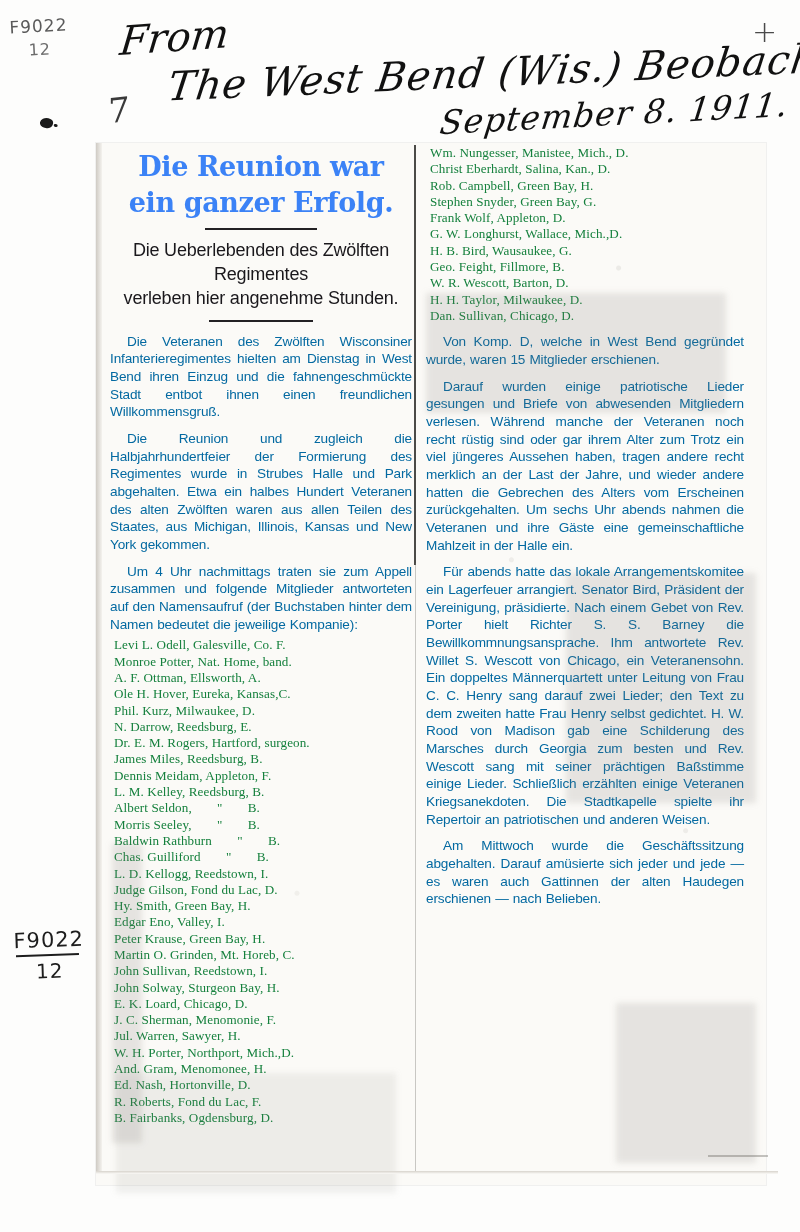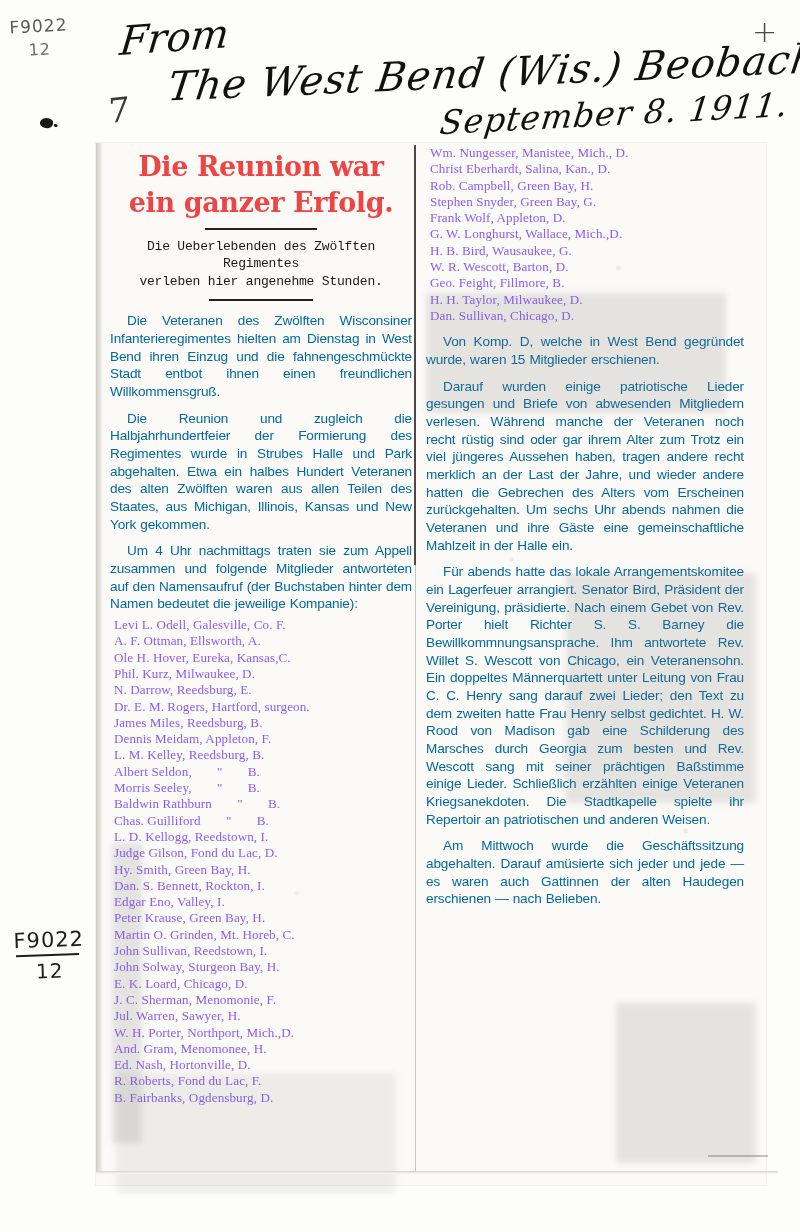--- a/index.html
+++ b/index.html
@@ -93,31 +93,31 @@
 
   
   .headline{
     font-family:"DejaVu Serif", serif;
     font-weight:bold;
     text-align:center;
     font-size:27px;
     line-height:1.18;
     letter-spacing:-.4px;
     margin:8px 0 0 0;
-    color:#ef4444;
+    color:#3b82f6;
   }
   .headline .l2{display:block;margin-top:4px;}
   .hr-short{
     width:112px;height:0;border-top:2px solid #232124;
     margin:9px auto 8px auto;
   }
   .hr-short.dotted{border-top-style:solid;width:104px;}
   .subhead{
-    font-family:Liberation Mono, monospace;
-    font-size:13px;
+    font-family:Liberation Sans, sans-serif;
+    font-size:18px;
     text-align:center;
     line-height:1.35;
     color:#1a181c;
     letter-spacing:-.2px;
   }
   .subhead .l2{display:block;}
 
   
   .prose{
     font-family:Liberation Sans, sans-serif;
@@ -134,21 +134,21 @@
   .prose.first{margin-top:11px;}
   .prose:first-letter{}
   .indent{display:inline-block;width:17px;}
 
   
   .roster{
     list-style:none;margin:4px 0 0 0;padding:0;
     font-family:"Liberation Serif", serif;
     font-size:13.1px;
     line-height:1.245;
-    color:#8b5cf6;
+    color:#15803d;
     letter-spacing:.1px;
   }
   .roster li{white-space:nowrap;padding-left:4px;}
   .roster .dit{display:inline-block;width:56px;text-align:center;}
   .roster .co{display:inline-block;width:40px;text-align:left;}
   .roster-right{margin-top:2px;}
 
   
   .grain{
     position:absolute;inset:0;pointer-events:none;
@@ -220,36 +220,36 @@
         <span class="l2">verleben hier angenehme Stunden.</span>
       </div>
       <div class="hr-short dotted"></div>
 
       <p class="prose first"><span class="indent"></span><span>Die Veteranen des Zwölften Wisconsiner Infanterieregimentes hielten am Dienstag in West Bend ihren Einzug und die fahnengeschmückte Stadt entbot ihnen einen freundlichen Willkommensgruß.</span></p>
       <p class="prose"><span class="indent"></span><span>Die Reunion und zugleich die Halbjahrhundertfeier der Formierung des Regimentes wurde in Strubes Halle und Park abgehalten. Etwa ein halbes Hundert Veteranen des alten Zwölften waren aus allen Teilen des Staates, aus Michigan, Illinois, Kansas und New York gekommen.</span></p>
       <p class="prose"><span class="indent"></span><span>Um 4 Uhr nachmittags traten sie zum Appell zusammen und folgende Mitglieder antworteten auf den Namensaufruf (der Buchstaben hinter dem Namen bedeutet die jeweilige Kompanie):</span></p>
 
       <ul class="roster" id="roster-left">
           <li><span>Levi L. Odell, Galesville, Co. F.</span></li>
+          <li><span>Monroe Potter, Nat. Home, band.</span></li>
           <li><span>A. F. Ottman, Ellsworth, A.</span></li>
           <li><span>Ole H. Hover, Eureka, Kansas,C.</span></li>
           <li><span>Phil. Kurz, Milwaukee, D.</span></li>
           <li><span>N. Darrow, Reedsburg, E.</span></li>
           <li><span>Dr. E. M. Rogers, Hartford, surgeon.</span></li>
           <li><span>James Miles, Reedsburg, B.</span></li>
           <li><span>Dennis Meidam, Appleton, F.</span></li>
           <li><span>L. M. Kelley,  Reedsburg, B.</span></li>
           <li><span>Albert Seldon,</span><span class="dit">"</span><span class="co">B.</span></li>
           <li><span>Morris Seeley,</span><span class="dit">"</span><span class="co">B.</span></li>
           <li><span>Baldwin Rathburn</span><span class="dit">"</span><span class="co">B.</span></li>
           <li><span>Chas. Guilliford</span><span class="dit">"</span><span class="co">B.</span></li>
           <li><span>L. D. Kellogg, Reedstown, I.</span></li>
           <li><span>Judge Gilson, Fond du Lac, D.</span></li>
           <li><span>Hy. Smith, Green Bay, H.</span></li>
-          <li><span>Dan. S. Bennett, Rockton, I.</span></li>
           <li><span>Edgar Eno, Valley, I.</span></li>
           <li><span>Peter Krause, Green Bay, H.</span></li>
           <li><span>Martin O. Grinden, Mt. Horeb, C.</span></li>
           <li><span>John Sullivan, Reedstown, I.</span></li>
           <li><span>John Solway, Sturgeon Bay, H.</span></li>
           <li><span>E. K. Loard, Chicago, D.</span></li>
           <li><span>J. C. Sherman, Menomonie, F.</span></li>
           <li><span>Jul. Warren, Sawyer, H.</span></li>
           <li><span>W. H. Porter, Northport, Mich.,D.</span></li>
           <li><span>And. Gram, Menomonee, H.</span></li>
@@ -261,22 +261,22 @@
 
     <div class="col col-right">
       <ul class="roster roster-right" id="roster-right">
           <li><span>Wm. Nungesser, Manistee, Mich., D.</span></li>
           <li><span>Christ Eberhardt, Salina, Kan., D.</span></li>
           <li><span>Rob. Campbell, Green Bay, H.</span></li>
           <li><span>Stephen Snyder, Green Bay, G.</span></li>
           <li><span>Frank Wolf, Appleton, D.</span></li>
           <li><span>G. W. Longhurst, Wallace, Mich.,D.</span></li>
           <li><span>H. B. Bird, Wausaukee, G.</span></li>
+          <li><span>Geo. Feight, Fillmore, B.</span></li>
           <li><span>W. R. Wescott, Barton, D.</span></li>
-          <li><span>Geo. Feight, Fillmore, B.</span></li>
           <li><span>H. H. Taylor, Milwaukee, D.</span></li>
           <li><span>Dan. Sullivan, Chicago, D.</span></li>
         </ul>
 
       <p class="prose"><span class="indent"></span><span>Von Komp. D, welche in West Bend gegründet wurde, waren 15 Mitglieder erschienen.</span></p>
       <p class="prose"><span class="indent"></span><span>Darauf wurden einige patriotische Lieder gesungen und Briefe von abwesenden Mitgliedern verlesen. Während manche der Veteranen noch recht rüstig sind oder gar ihrem Alter zum Trotz ein viel jüngeres Aussehen haben, tragen andere recht merklich an der Last der Jahre, und wieder andere hatten die Gebrechen des Alters vom Erscheinen zurückgehalten. Um sechs Uhr abends nahmen die Veteranen und ihre Gäste eine gemeinschaftliche Mahlzeit in der Halle ein.</span></p>
       <p class="prose"><span class="indent"></span><span>Für abends hatte das lokale Arrangementskomitee ein Lagerfeuer arrangiert. Senator Bird, Präsident der Vereinigung, präsidierte. Nach einem Gebet von Rev. Porter hielt Richter S. S. Barney die Bewillkommnungsansprache. Ihm antwortete Rev. Willet S. Wescott von Chicago, ein Veteranensohn. Ein doppeltes Männerquartett unter Leitung von Frau C. C. Henry sang darauf zwei Lieder; den Text zu dem zweiten hatte Frau Henry selbst gedichtet. H. W. Rood von Madison gab eine Schilderung des Marsches durch Georgia zum besten und Rev. Wescott sang mit seiner prächtigen Baßstimme einige Lieder. Schließlich erzählten einige Veteranen Kriegsanekdoten. Die Stadtkapelle spielte ihr Repertoir an patriotischen und anderen Weisen.</span></p>
       <p class="prose"><span class="indent"></span><span>Am Mittwoch wurde die Geschäftssitzung abgehalten. Darauf amüsierte sich jeder und jede — es waren auch Gattinnen der alten Haudegen erschienen — nach Belieben.</span></p>
     </div>
 

